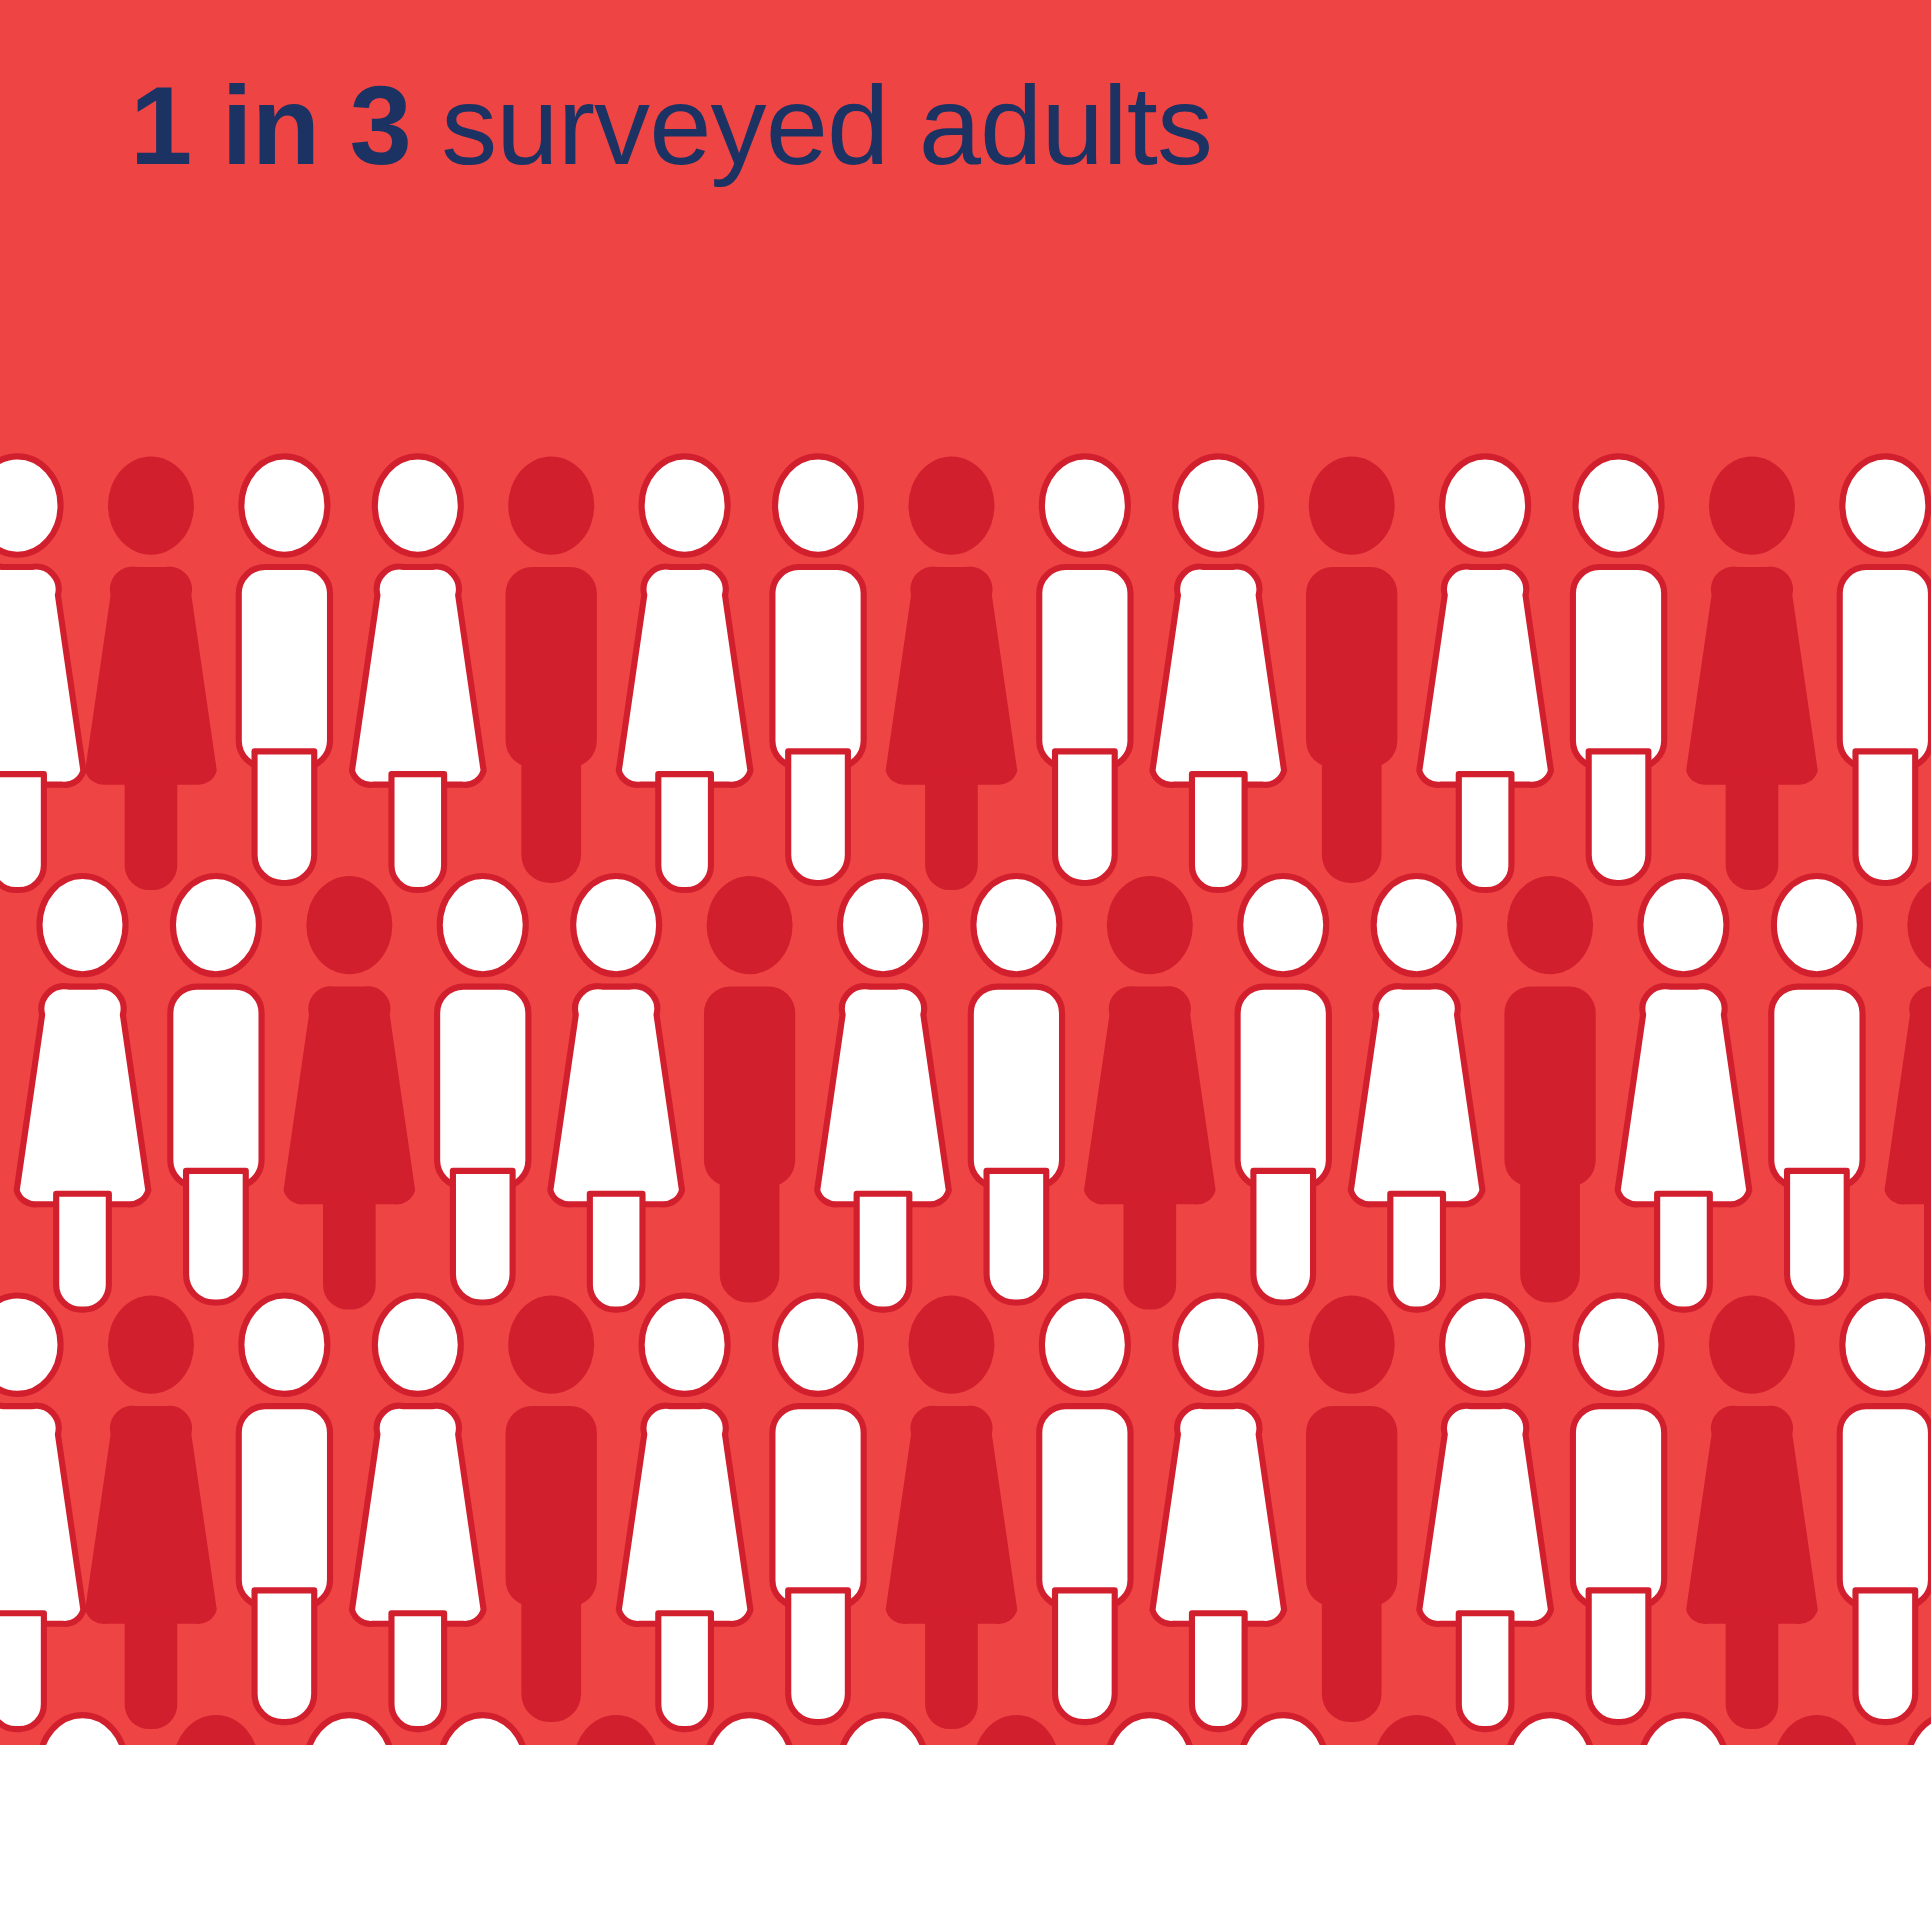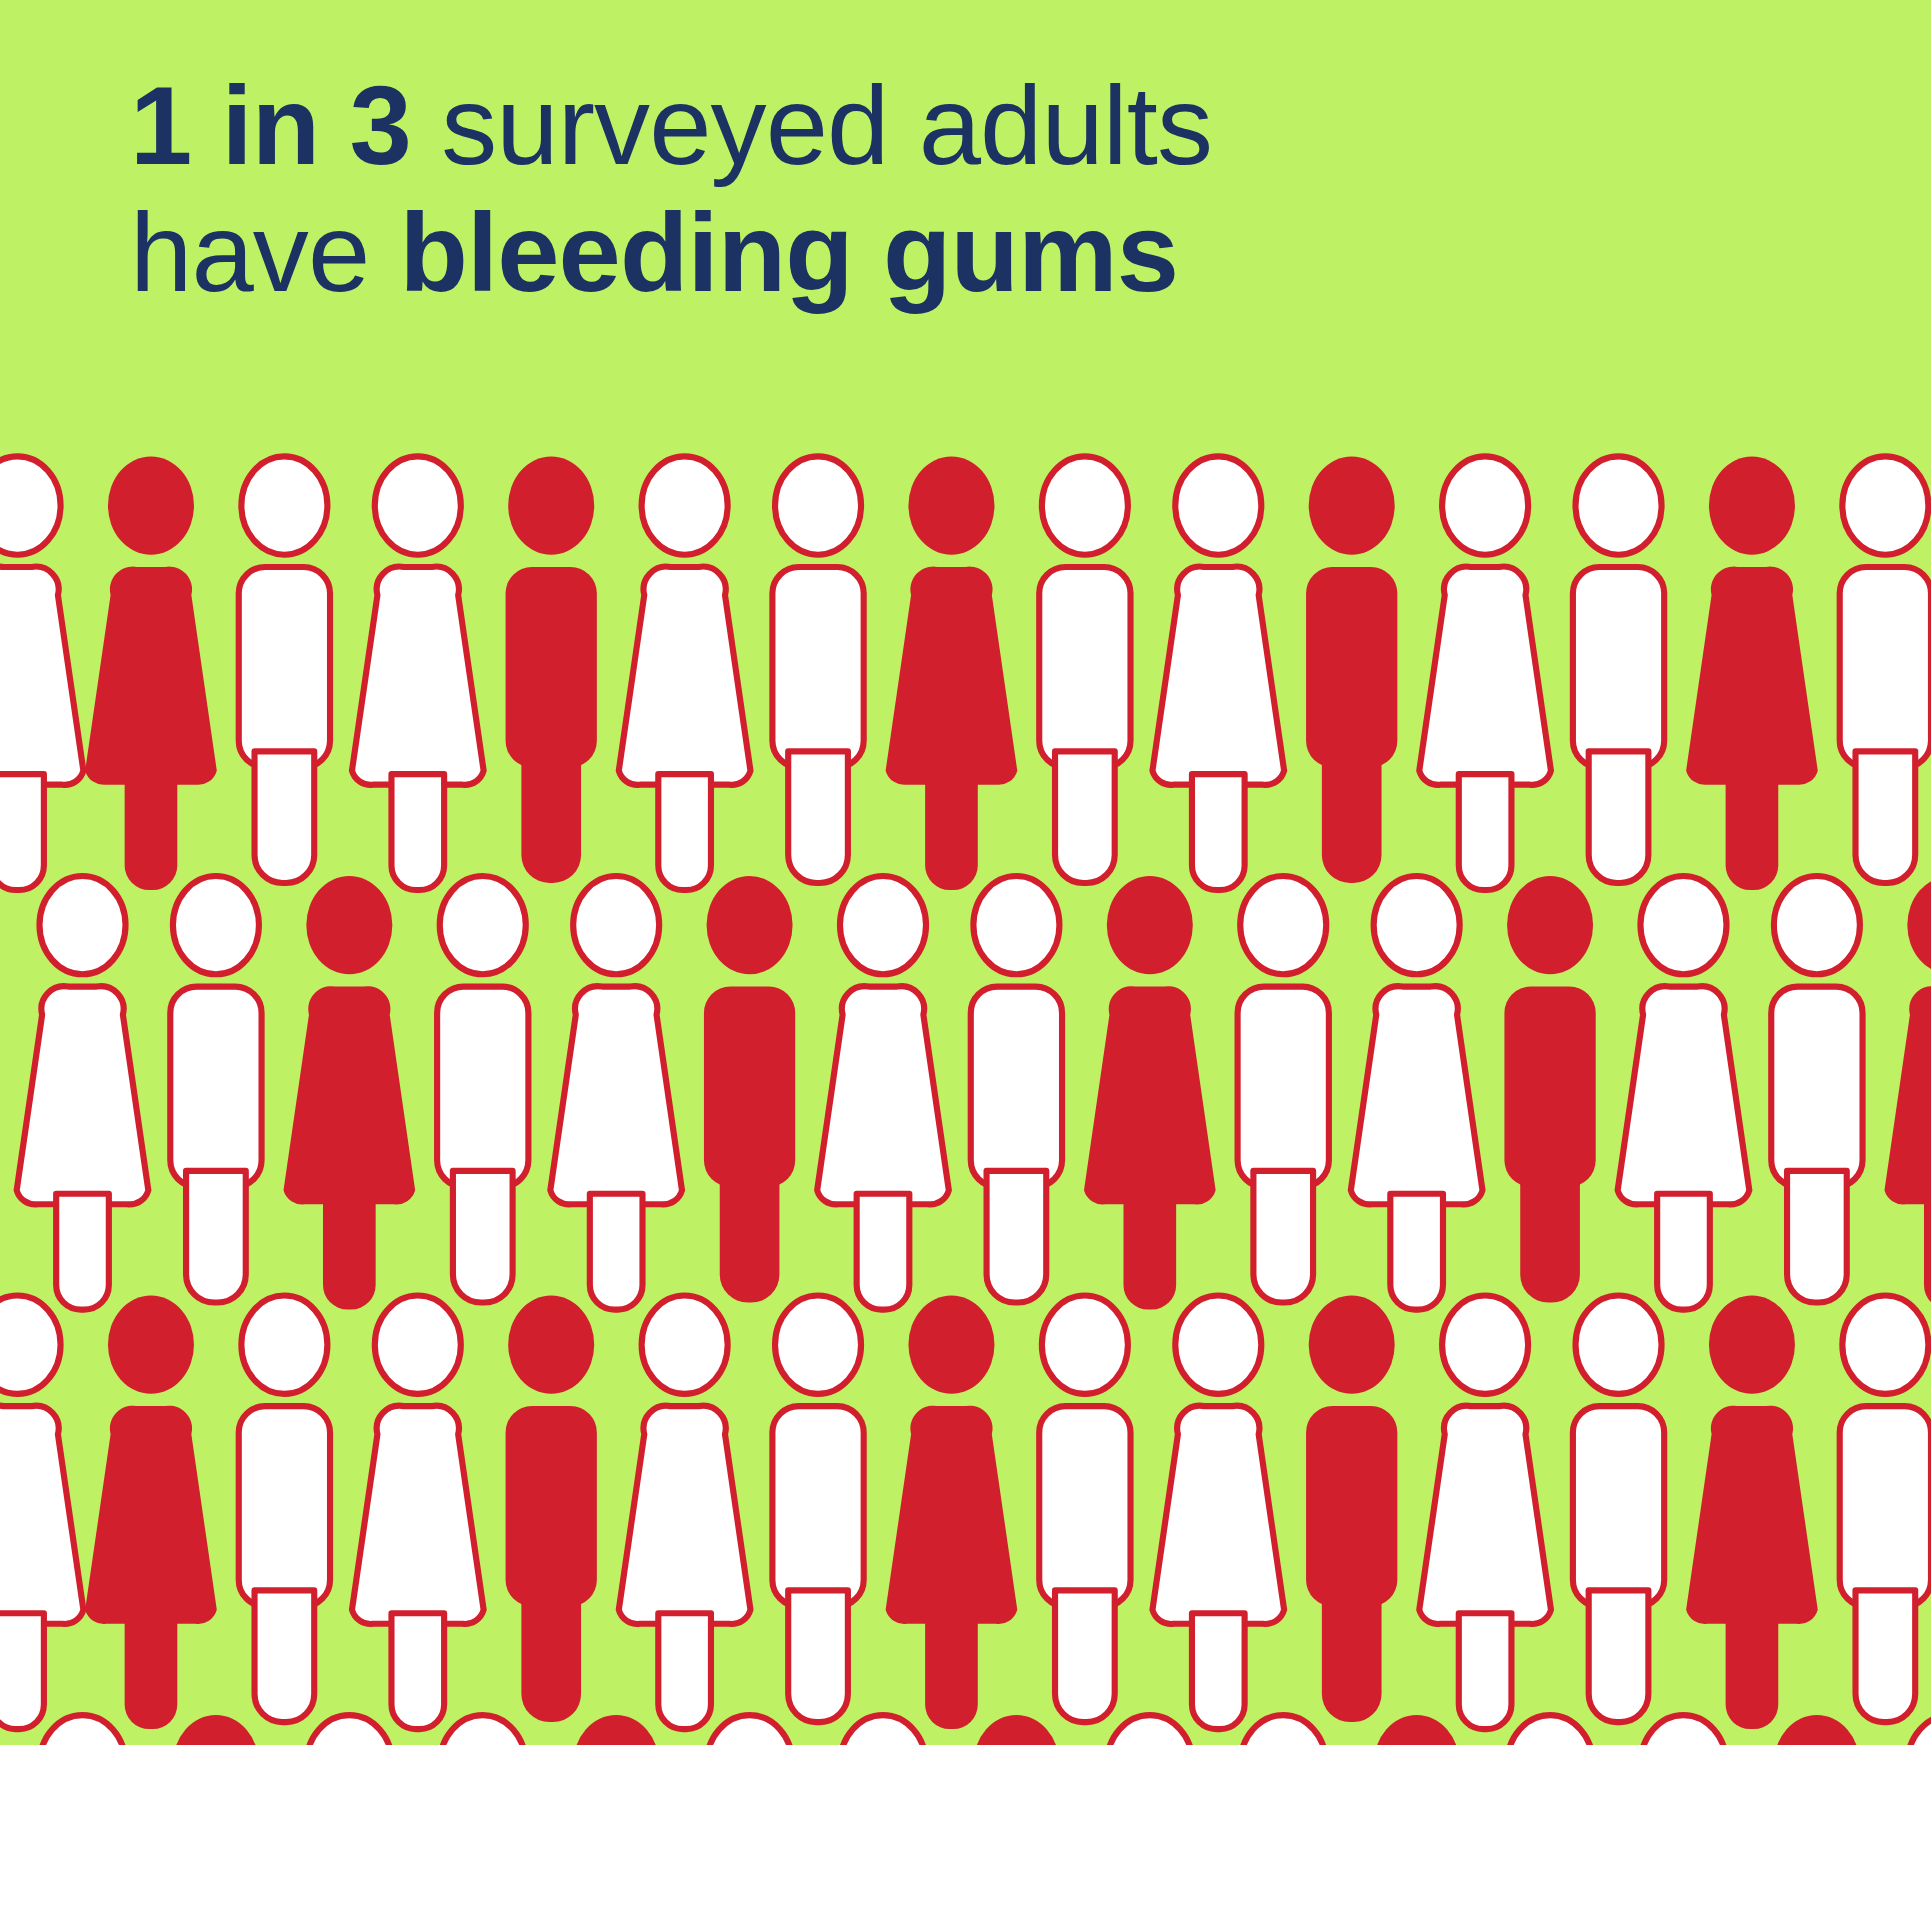--- a/index.html
+++ b/index.html
@@ -11,21 +11,21 @@
     width: 1931px;
     height: 1931px;
     overflow: hidden;
     font-family: "Liberation Sans", sans-serif;
   }
 
   #canvas {
     position: relative;
     width: 1931px;
     height: 1745px;
-    background: #bef264;
+    background: #ef4444;
     overflow: hidden;
   }
 
   
   #headline {
     position: absolute;
     left: 130px;
     top: 63px;
     width: 1580px;
     color: #1B3263;
@@ -50,21 +50,20 @@
   }
   #pictogram svg { display: block; }
 </style>
 </head>
 <body>
 
 <div id="canvas">
 
   <div id="headline">
     <span class="ln"><span class="bold">1 in 3</span><span class="reg"> surveyed adults</span></span>
-    <span class="ln"><span class="reg">have </span><span class="bold">bleeding gums</span></span>
   </div>
 
   <div id="pictogram">
     <svg id="people-svg" width="1931" height="1931" viewBox="0 0 2200 2200" xmlns="http://www.w3.org/2000/svg">
         <g>
           <ellipse cx="20" cy="576" rx="49" ry="56" fill="#ffffff" stroke="#D21F2E" stroke-width="7" stroke-linejoin="round"></ellipse>
           <path d="M 4 646 H 36 A 26 26 0 0 1 66 678 L 95 878 A 22 22 0 0 1 71 894 H -31 A 22 22 0 0 1 -55 878 L -26 678 A 26 26 0 0 1 4 646 Z" fill="#ffffff" stroke="#D21F2E" stroke-width="7" stroke-linejoin="round"></path>
           <path d="M -10 882 H 50 V 986 A 28 28 0 0 1 22 1014 H 18 A 28 28 0 0 1 -10 986 Z" fill="#ffffff" stroke="#D21F2E" stroke-width="7" stroke-linejoin="round"></path>
         </g>
         <g>

